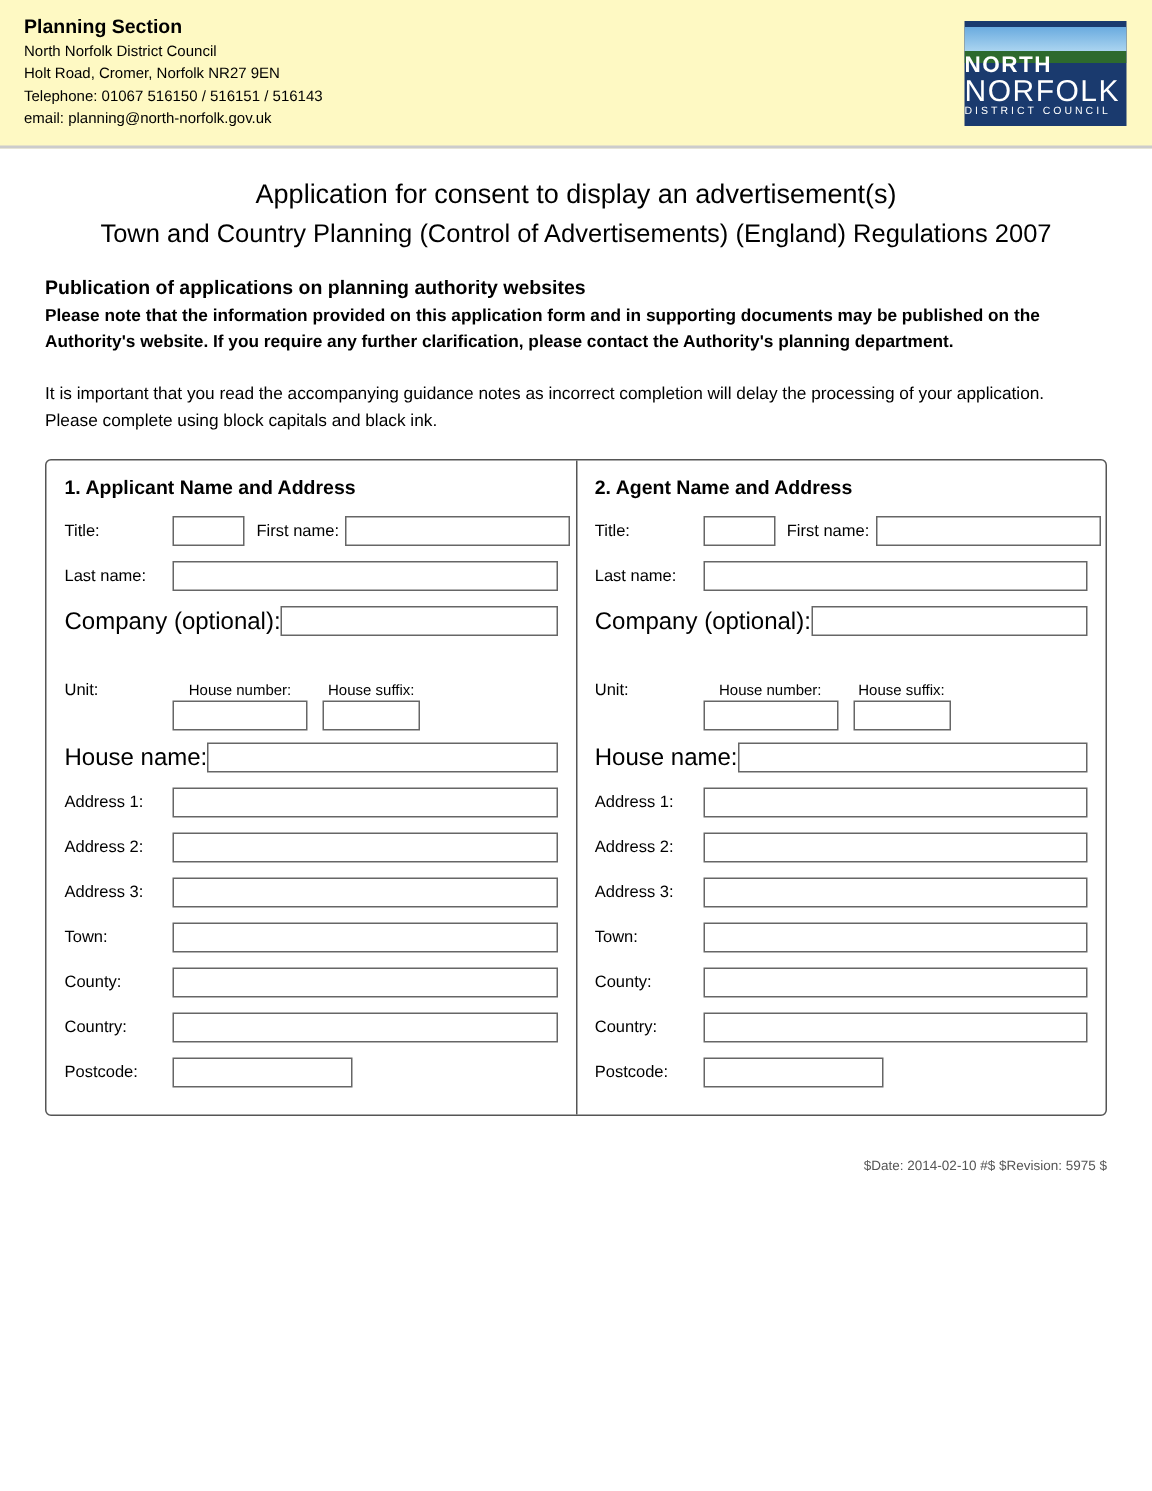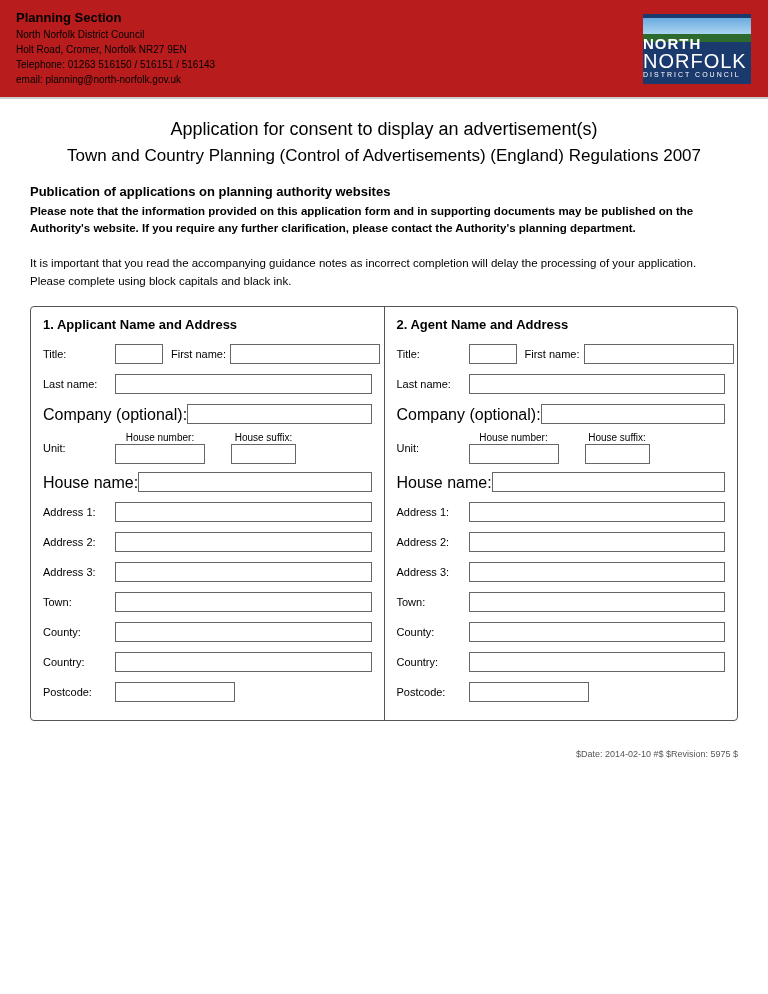--- a/index.html
+++ b/index.html
@@ -12,21 +12,21 @@
       min-height: 994px;
     }
 
     
     .header {
       display: flex;
       align-items: stretch;
       border-bottom: 2px solid #ccc;
       padding: 10px 16px;
       gap: 16px;
-      background: #b91c1c;
+      background: #fef9c3;
     }
     .header-text {
       flex: 1;
     }
     .header-text .planning-section-title {
       font-weight: bold;
       font-size: 13px;
       margin-bottom: 2px;
     }
     .header-text p {
@@ -207,22 +207,23 @@
       border: 1px solid #666;
       height: 20px;
       width: 120px;
       font-size: 11px;
       padding: 0 3px;
     }
 
     .unit-row {
       display: flex;
       align-items: center;
-      gap: 20px;
+      gap: 4px;
       flex: 1;
+      margin-top: 23px;
     }
     .unit-sub-label {
       font-size: 10px;
       text-align: center;
       line-height: 1.2;
     }
     .unit-field-group {
       display: flex;
       flex-direction: column;
       align-items: center;
@@ -237,21 +238,21 @@
     }
   </style>
 </head>
 <body>
 
 <div class="header">
   <div class="header-text">
     <div class="planning-section-title">Planning Section</div>
     <p>North Norfolk District Council</p>
     <p>Holt Road, Cromer, Norfolk  NR27 9EN</p>
-    <p>Telephone: 01263  516150 / 516151 / 516143</p>
+    <p>Telephone: 01067  516150 / 516151 / 516143</p>
     <p>email:  planning@north-norfolk.gov.uk</p>
   </div>
   <div class="header-logo">
     <div class="logo-box">
       <div class="logo-landscape">
         <div class="logo-sky"></div>
         <div class="logo-land"></div>
       </div>
       <span class="logo-text-north">NORTH</span>
       <span class="logo-text-norfolk">NORFOLK</span>

